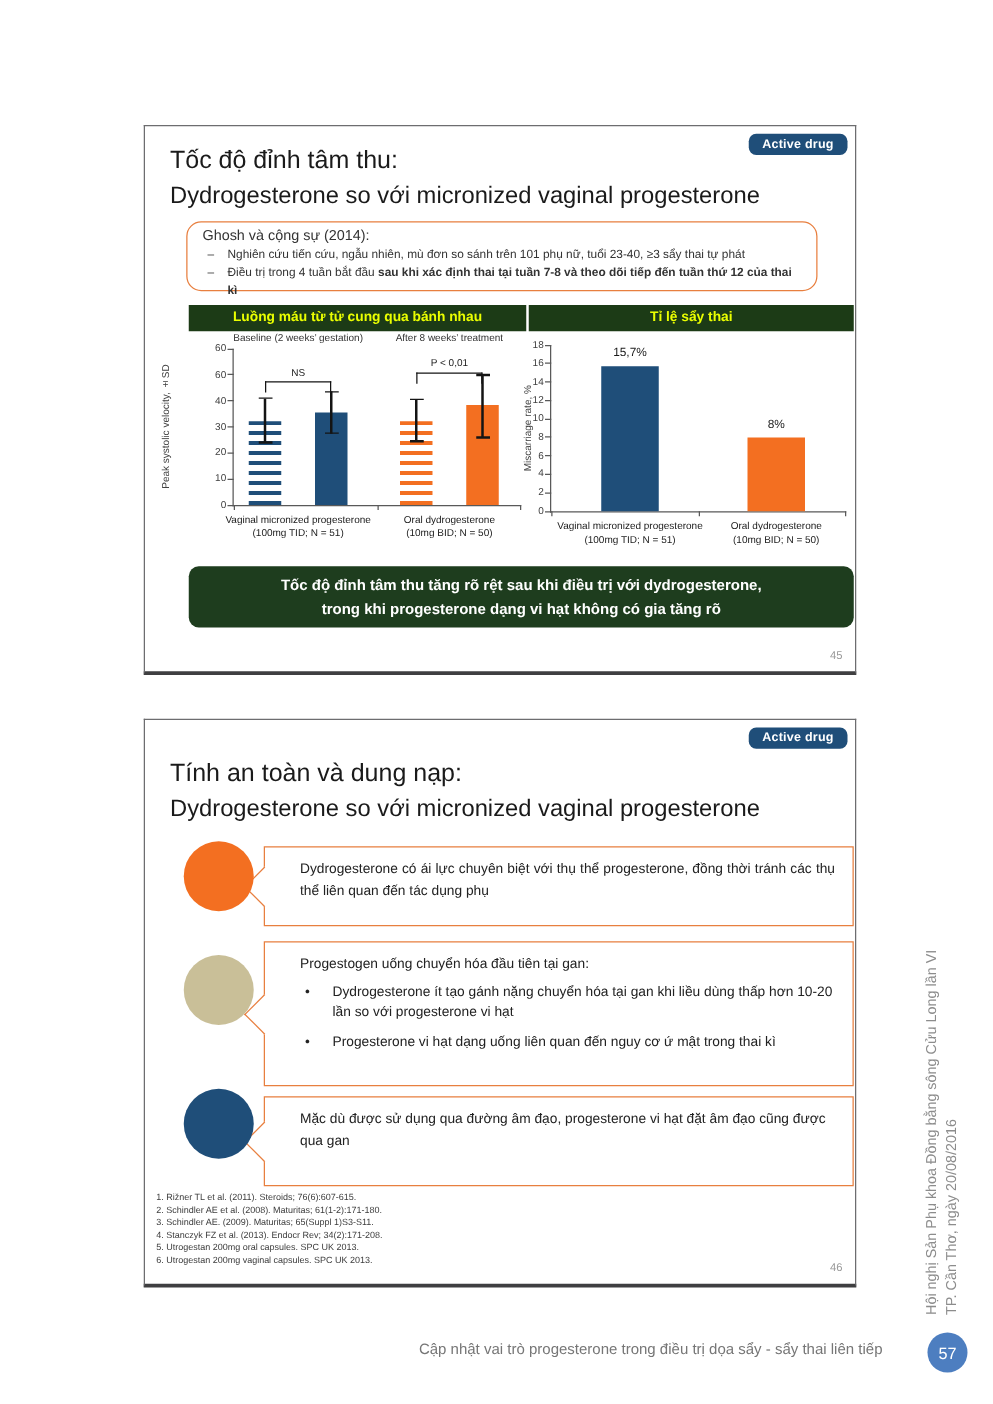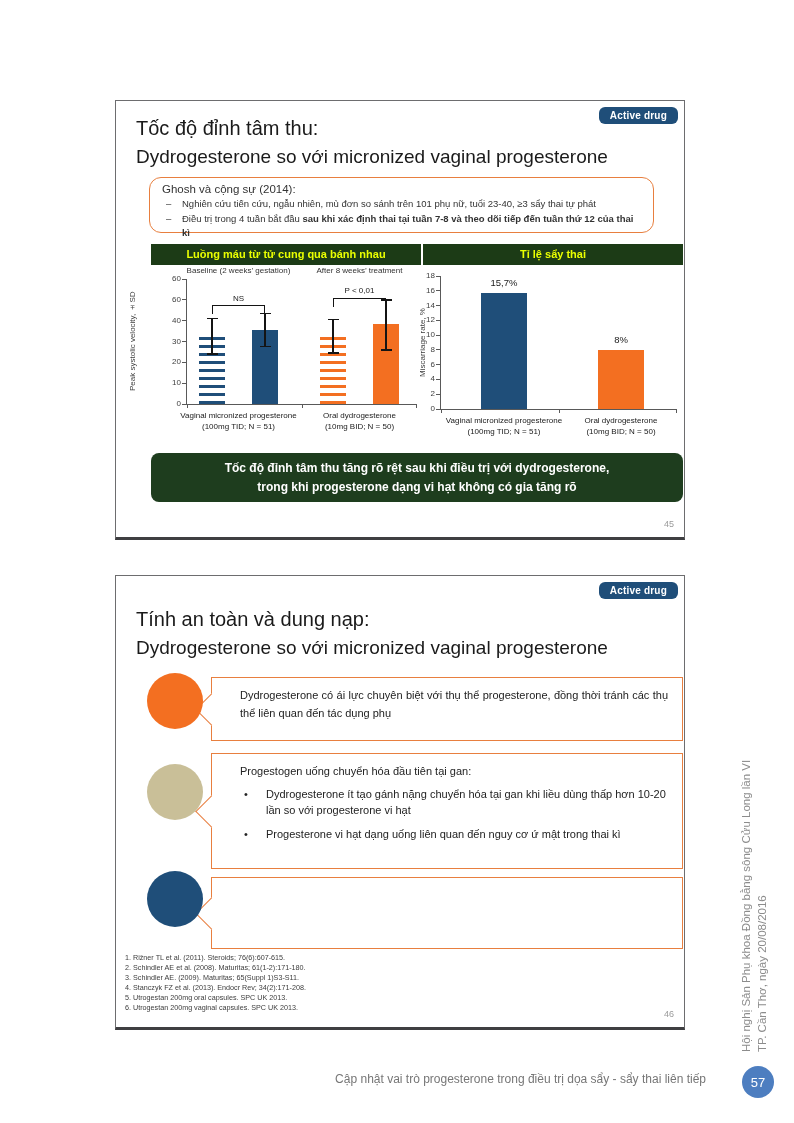--- a/index.html
+++ b/index.html
@@ -245,20 +245,21 @@
     </div>
     <div class="cbullet">
       <span class="marker">•</span>
       <span>Progesterone vi hạt dạng uống liên quan đến nguy cơ ứ mật trong thai kì</span>
     </div>
   </div>
 
   <div class="callout-circle" style="top:295px;background:#1f4e79;"></div>
   <div class="callout-box" style="top:301px;height:72px;">
     <div class="callout-notch"></div>
+    <div class="callout-text" style="text-align:left;">Mặc dù được sử dụng qua đường âm đạo, progesterone vi hạt đặt âm đạo cũng được qua gan</div>
   </div>
 
   <div class="refs">
     <div>1. Rižner TL et al. (2011). Steroids; 76(6):607-615.</div>
     <div>2. Schindler AE et al. (2008). Maturitas; 61(1-2):171-180.</div>
     <div>3. Schindler AE. (2009). Maturitas; 65(Suppl 1)S3-S11.</div>
     <div>4. Stanczyk FZ et al. (2013). Endocr Rev; 34(2):171-208.</div>
     <div>5. Utrogestan 200mg oral capsules. SPC UK 2013.</div>
     <div>6. Utrogestan 200mg vaginal capsules. SPC UK 2013.</div>
   </div>

